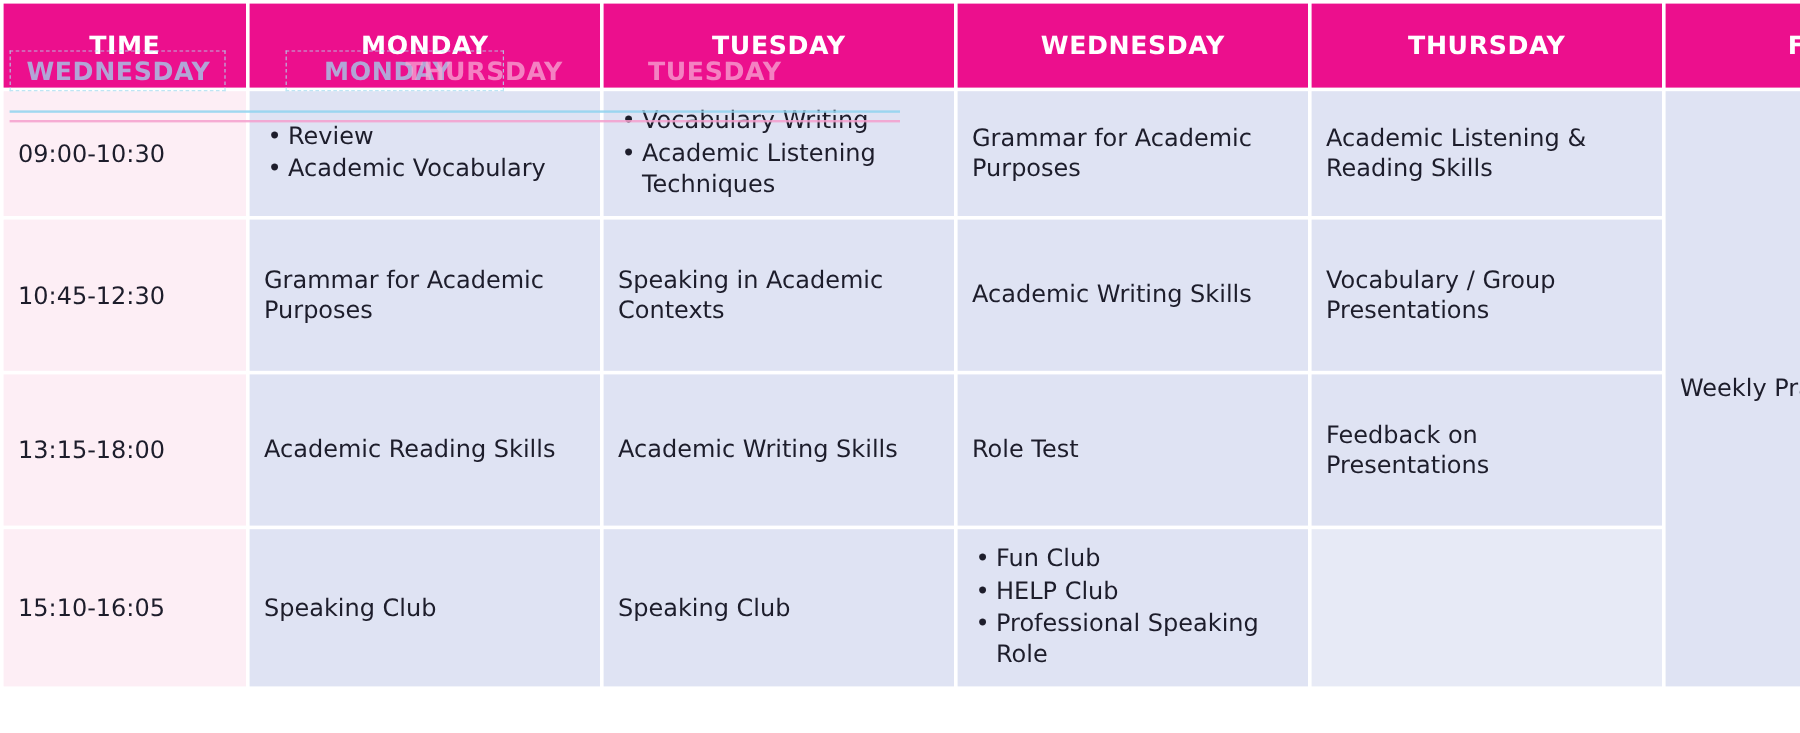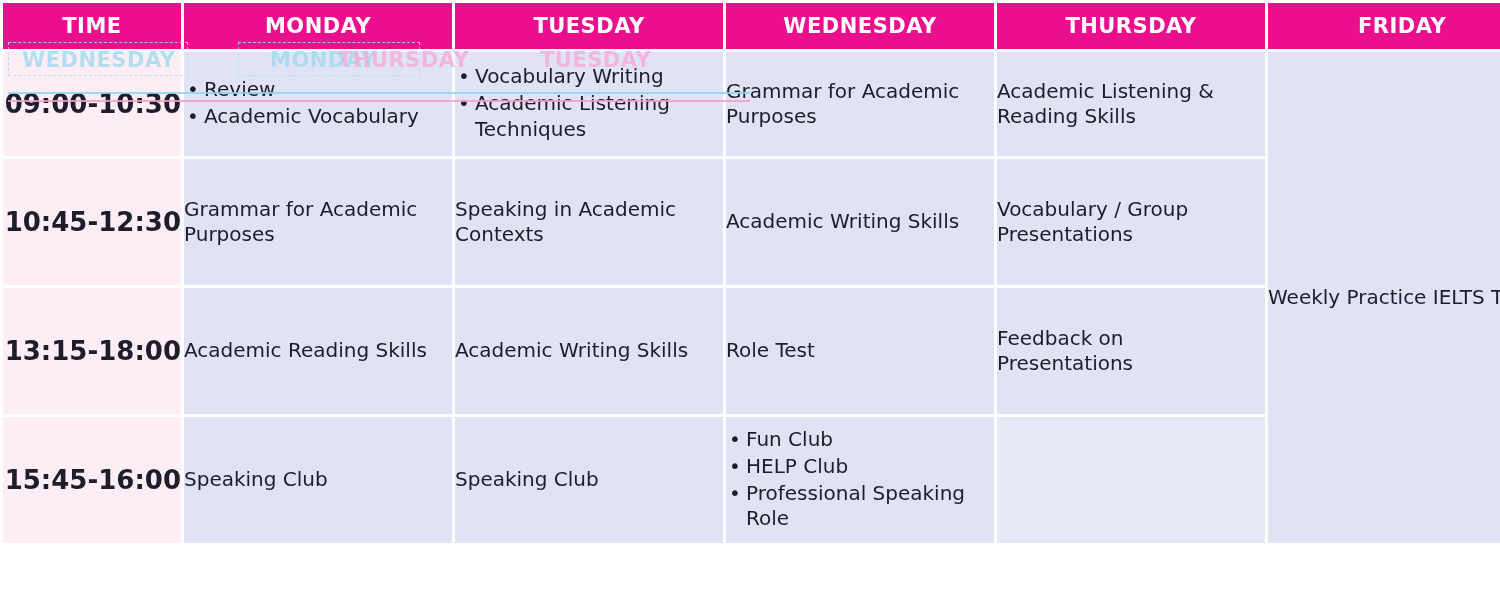--- a/index.html
+++ b/index.html
@@ -13,44 +13,44 @@
     font-family: "DejaVu Sans", sans-serif;
     overflow: hidden;
   }
   .timetable {
     width: 1500px;
     border-collapse: separate;
     border-spacing: 3px;
     table-layout: fixed;
   }
   .timetable th, .timetable td {
-    padding: 0;
+    padding: 12px;
     vertical-align: middle;
   }
   
   .hdr {
     background: #ec0f8d;
     color: #ffffff;
     height: 46px;
     font-size: 21px;
     font-weight: bold;
     letter-spacing: 0.5px;
     text-align: center;
     vertical-align: middle;
   }
   .hdr-time { width: 178px; }
   .hdr-day  { width: 268px; }
 
   
   .timecell {
     background: #fdeef5;
     color: #1d1d2b;
-    font-size: 26px;
-    font-weight: bold;
-    text-align: right;
+    font-size: 20px;
+    font-weight: normal;
+    text-align: left;
     vertical-align: middle;
   }
   
   .cell {
     background: #dfe3f3;
     color: #1d1d2b;
     font-size: 20px;
     line-height: 1.26;
     padding: 14px 18px;
     vertical-align: middle;
@@ -160,21 +160,21 @@
 
       <tr class="r3">
         <td class="timecell">13:15-18:00</td>
         <td class="cell">Academic Reading Skills</td>
         <td class="cell">Academic Writing Skills</td>
         <td class="cell">Role Test</td>
         <td class="cell">Feedback on Presentations</td>
       </tr>
 
       <tr class="r4">
-        <td class="timecell">15:45-16:00</td>
+        <td class="timecell">15:10-16:05</td>
         <td class="cell">Speaking Club</td>
         <td class="cell">Speaking Club</td>
         <td class="cell">
           <ul>
             <li>Fun Club</li>
             <li>HELP Club</li>
             <li>Professional Speaking Role</li>
           </ul>
         </td>
         <td class="cell empty"></td>

